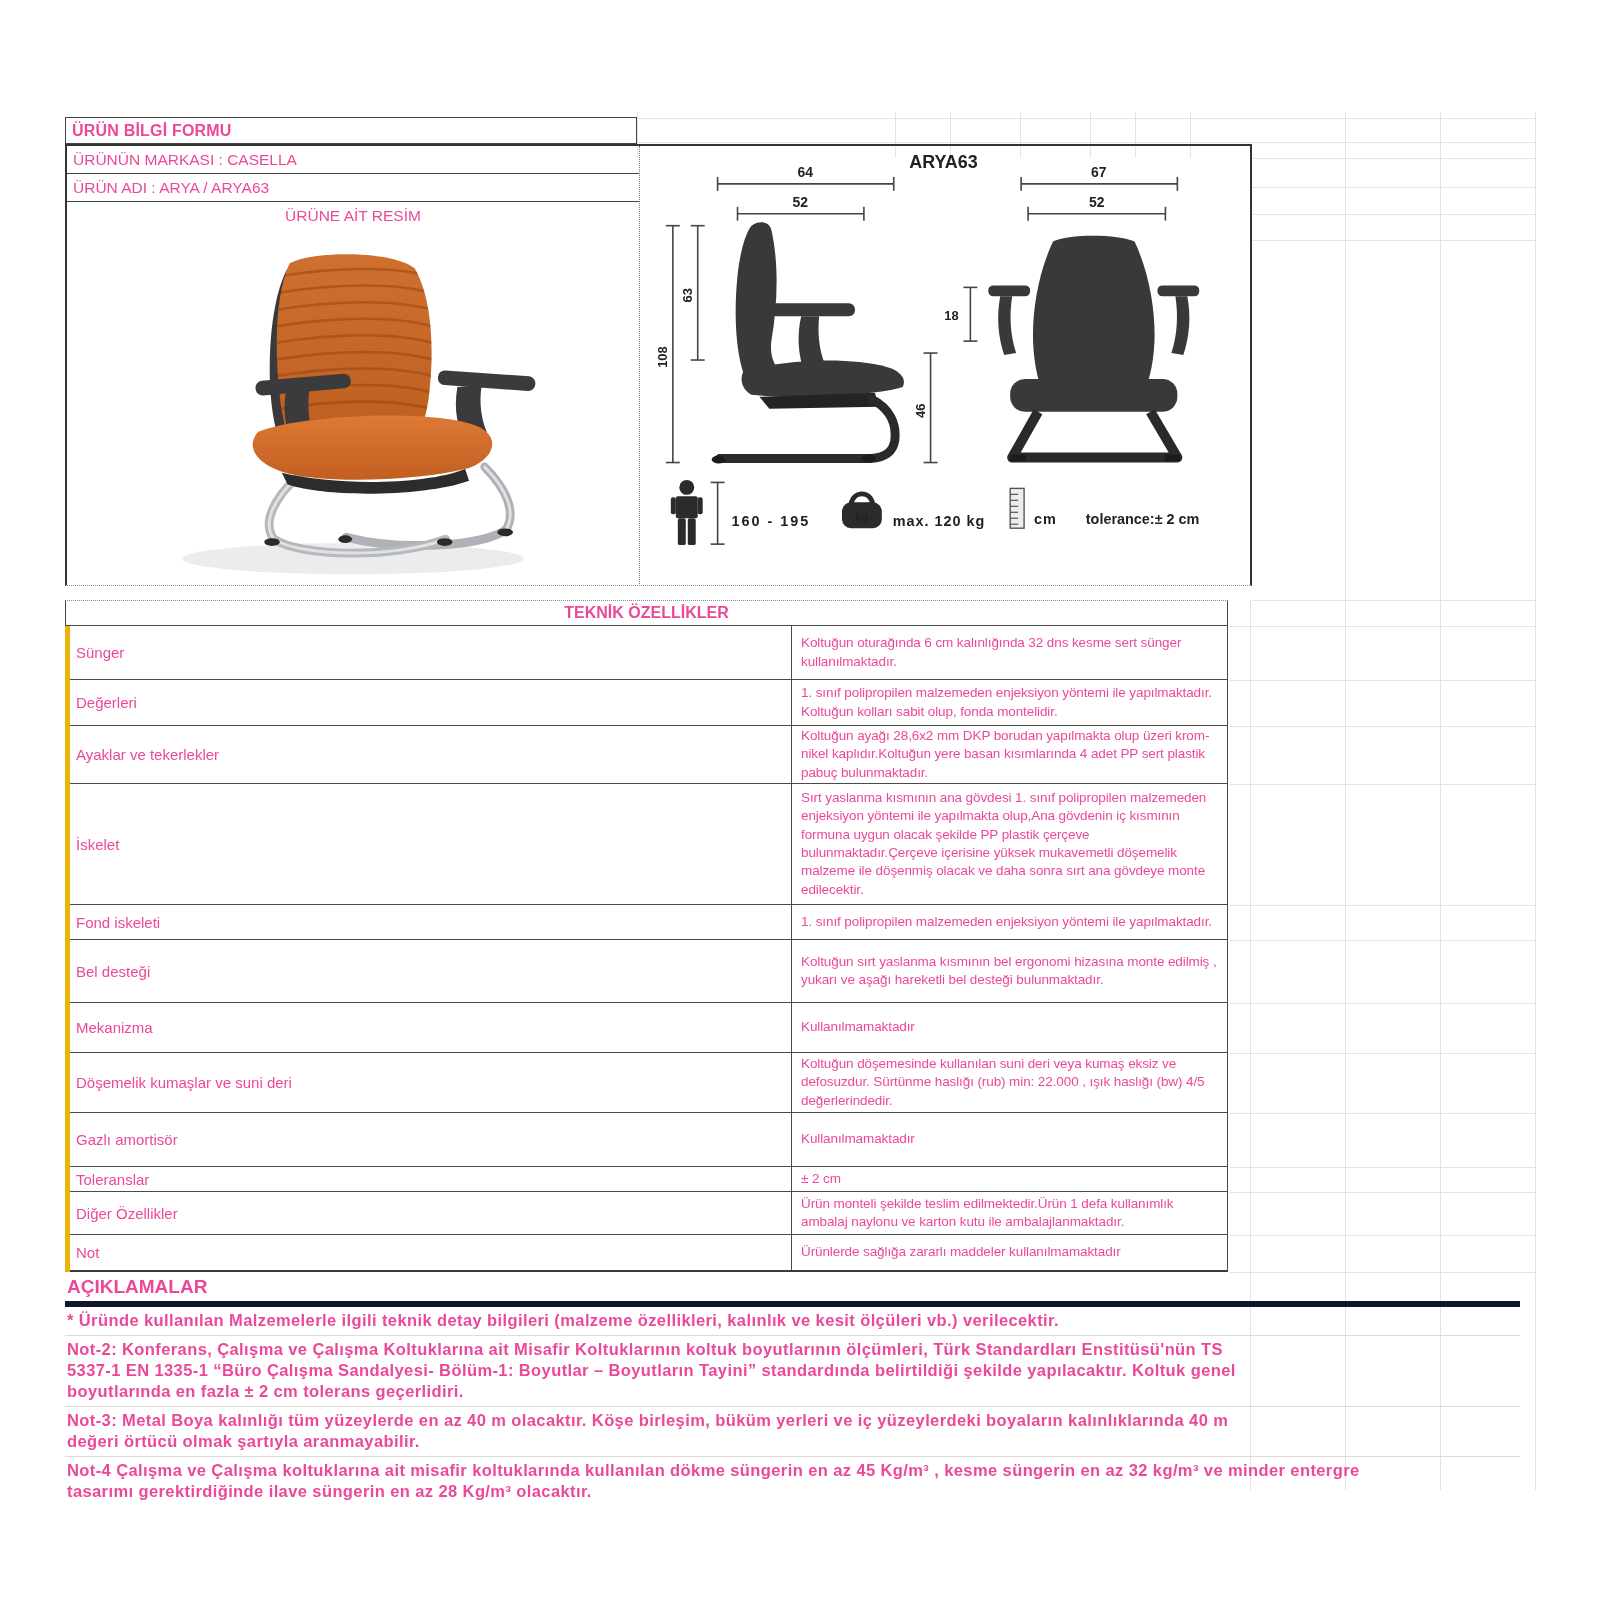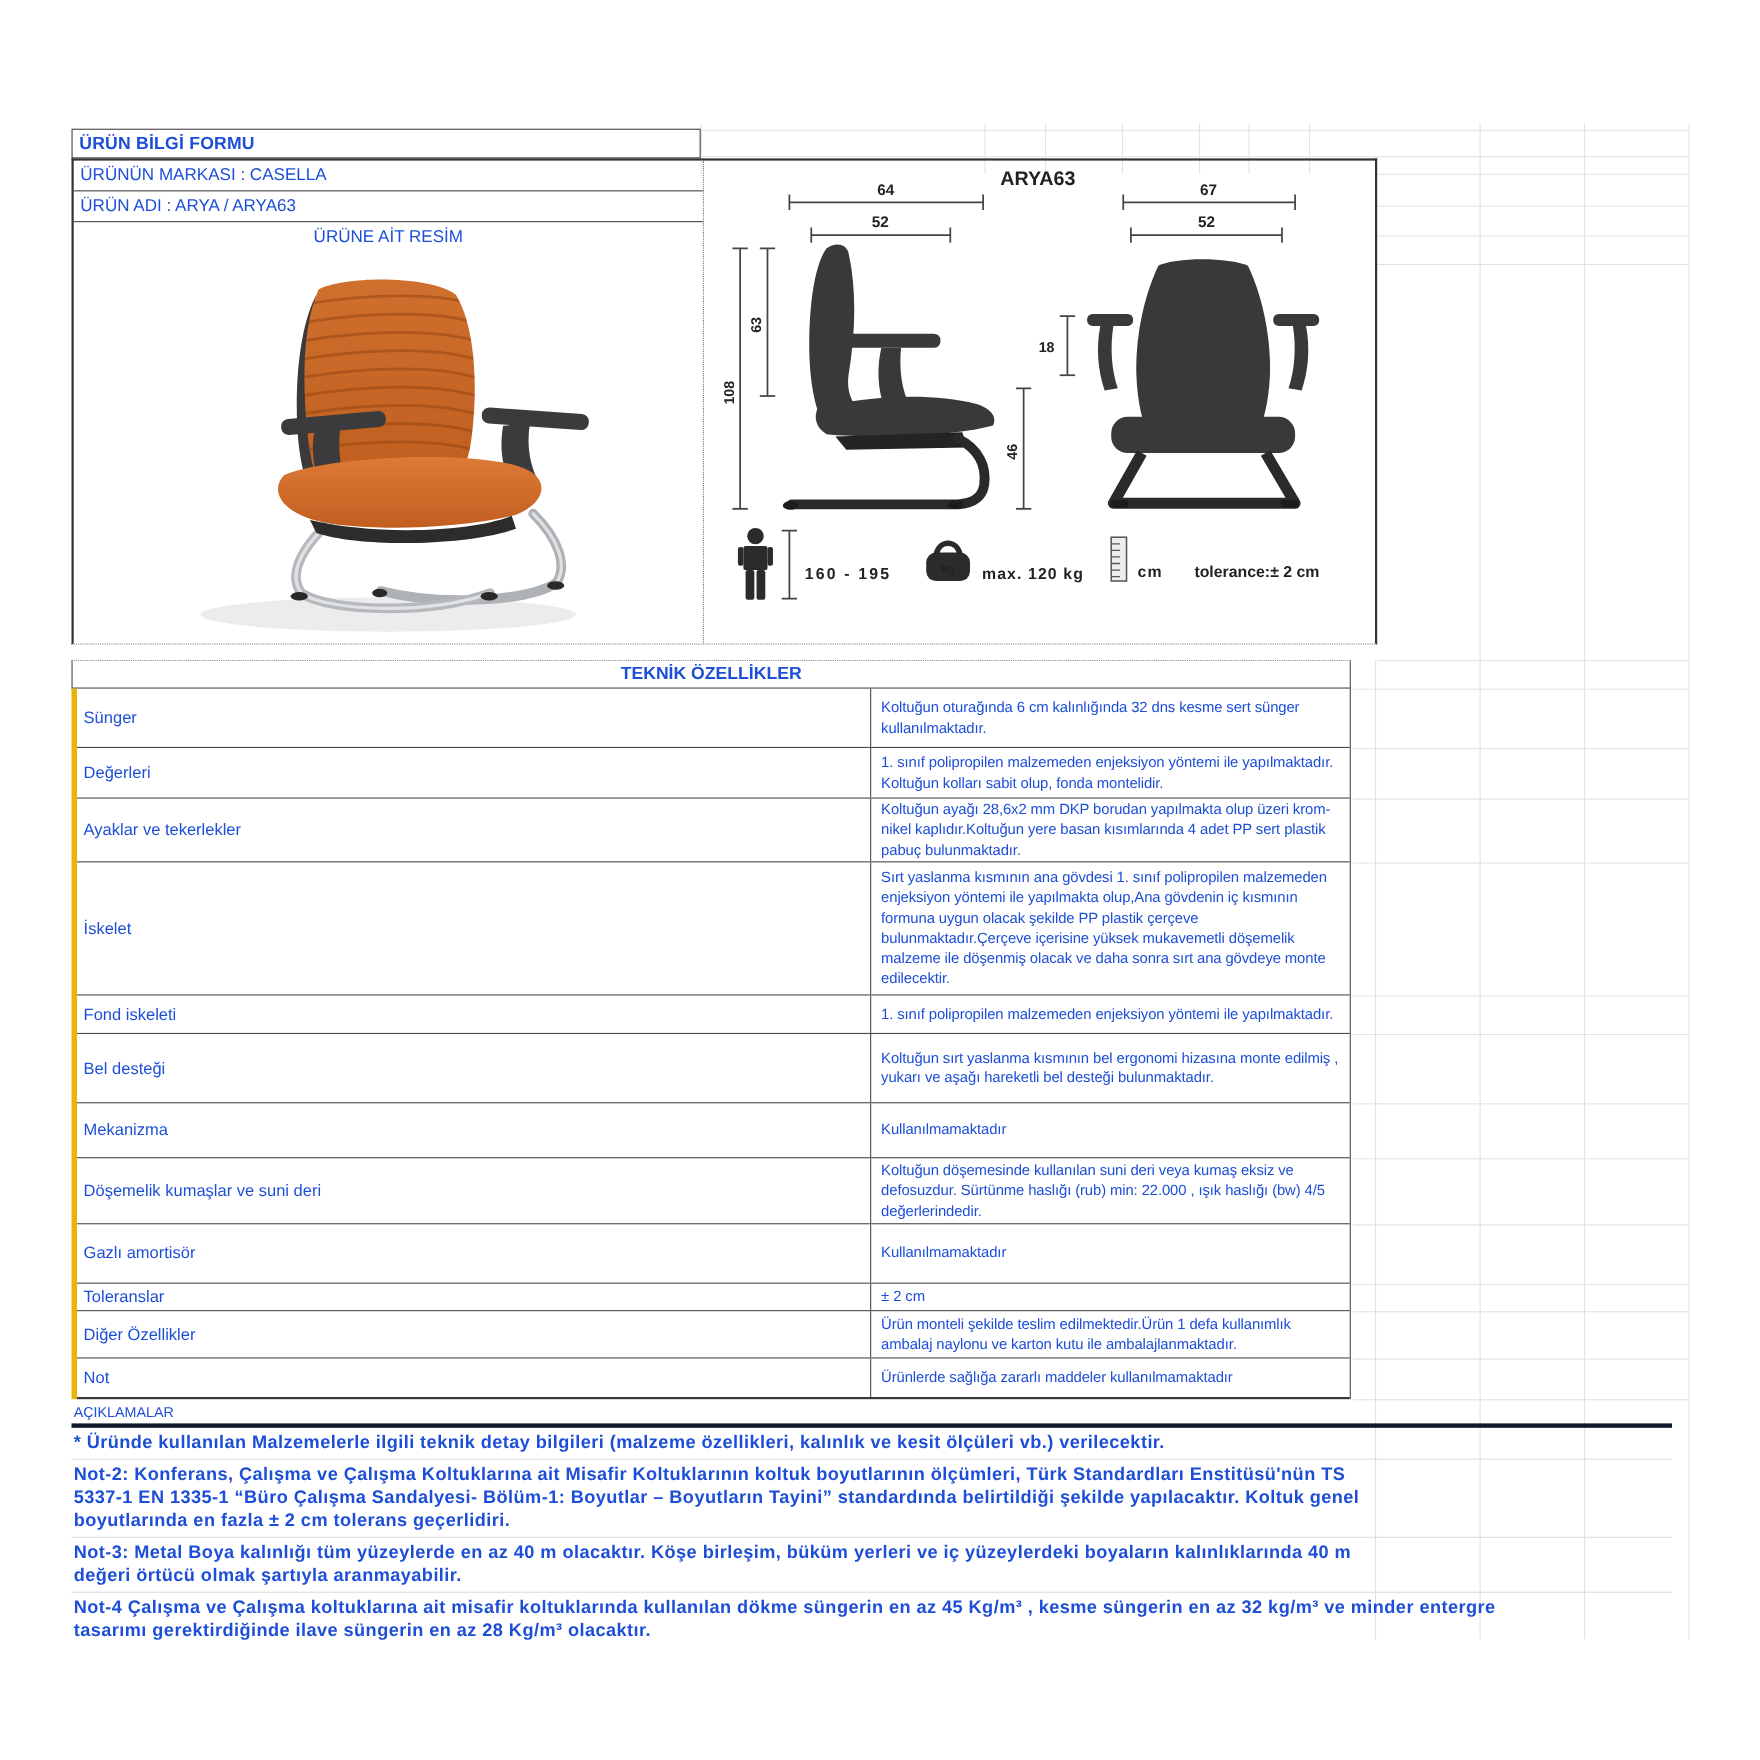--- a/index.html
+++ b/index.html
@@ -1,17 +1,17 @@
 <!DOCTYPE html>
 <html><head>
 <meta charset="utf-8">
 <style>
   html,body{margin:0;padding:0;background:#ffffff;}
   .sheet{position:relative;width:1600px;height:1600px;background:#fff;overflow:hidden;
-         font-family:"Liberation Sans",sans-serif;color:#1d4ed8;}
+         font-family:"Liberation Sans",sans-serif;color:#ec4899;}
   .vl,.hl{position:absolute;background:#e3e3e3;}
   .vl{width:1px;}
   .hl{height:1px;}
 
   
   .title-cell{position:absolute;left:65px;top:117px;width:572px;height:27px;box-sizing:border-box;
     border:1px solid #444;display:flex;align-items:center;padding-left:6px;
     font-size:16px;font-weight:bold;letter-spacing:.2px;}
 
   
@@ -34,21 +34,21 @@
     border-left:5px solid #eab308;border-right:1px solid #4a4a4a;}
   .trow{display:flex;box-sizing:border-box;border-bottom:1px solid #4a4a4a;}
   .trow:last-child{border-bottom:2px solid #3a3a3a;}
   .tlabel{width:722px;box-sizing:border-box;border-right:1px solid #4a4a4a;display:flex;
     align-items:center;padding:2px 6px;font-size:15px;}
   .tvalue{flex:1;display:flex;align-items:center;padding:2px 9px;font-size:13.5px;
     line-height:1.36;letter-spacing:-0.1px;}
 
   
   .notes{position:absolute;left:65px;top:1274px;width:1455px;}
-  .notes-header{font-weight:normal;font-size:13px;padding:2px 2px 3px 2px;border-bottom:4px solid #0f172a;}
+  .notes-header{font-weight:bold;font-size:19px;padding:2px 2px 3px 2px;border-bottom:6px solid #0f172a;}
   .note-item{padding:3px 2px 4px 2px;border-bottom:1px solid #dcdcdc;}
   .note-line{font-size:16.5px;line-height:21px;letter-spacing:.4px;white-space:nowrap;font-weight:bold;}
 </style>
 </head>
 <body>
 
 <div class="sheet">
 
   <div>
     <div class="vl" style="left:1250px;top:600px;height:890px"></div>

